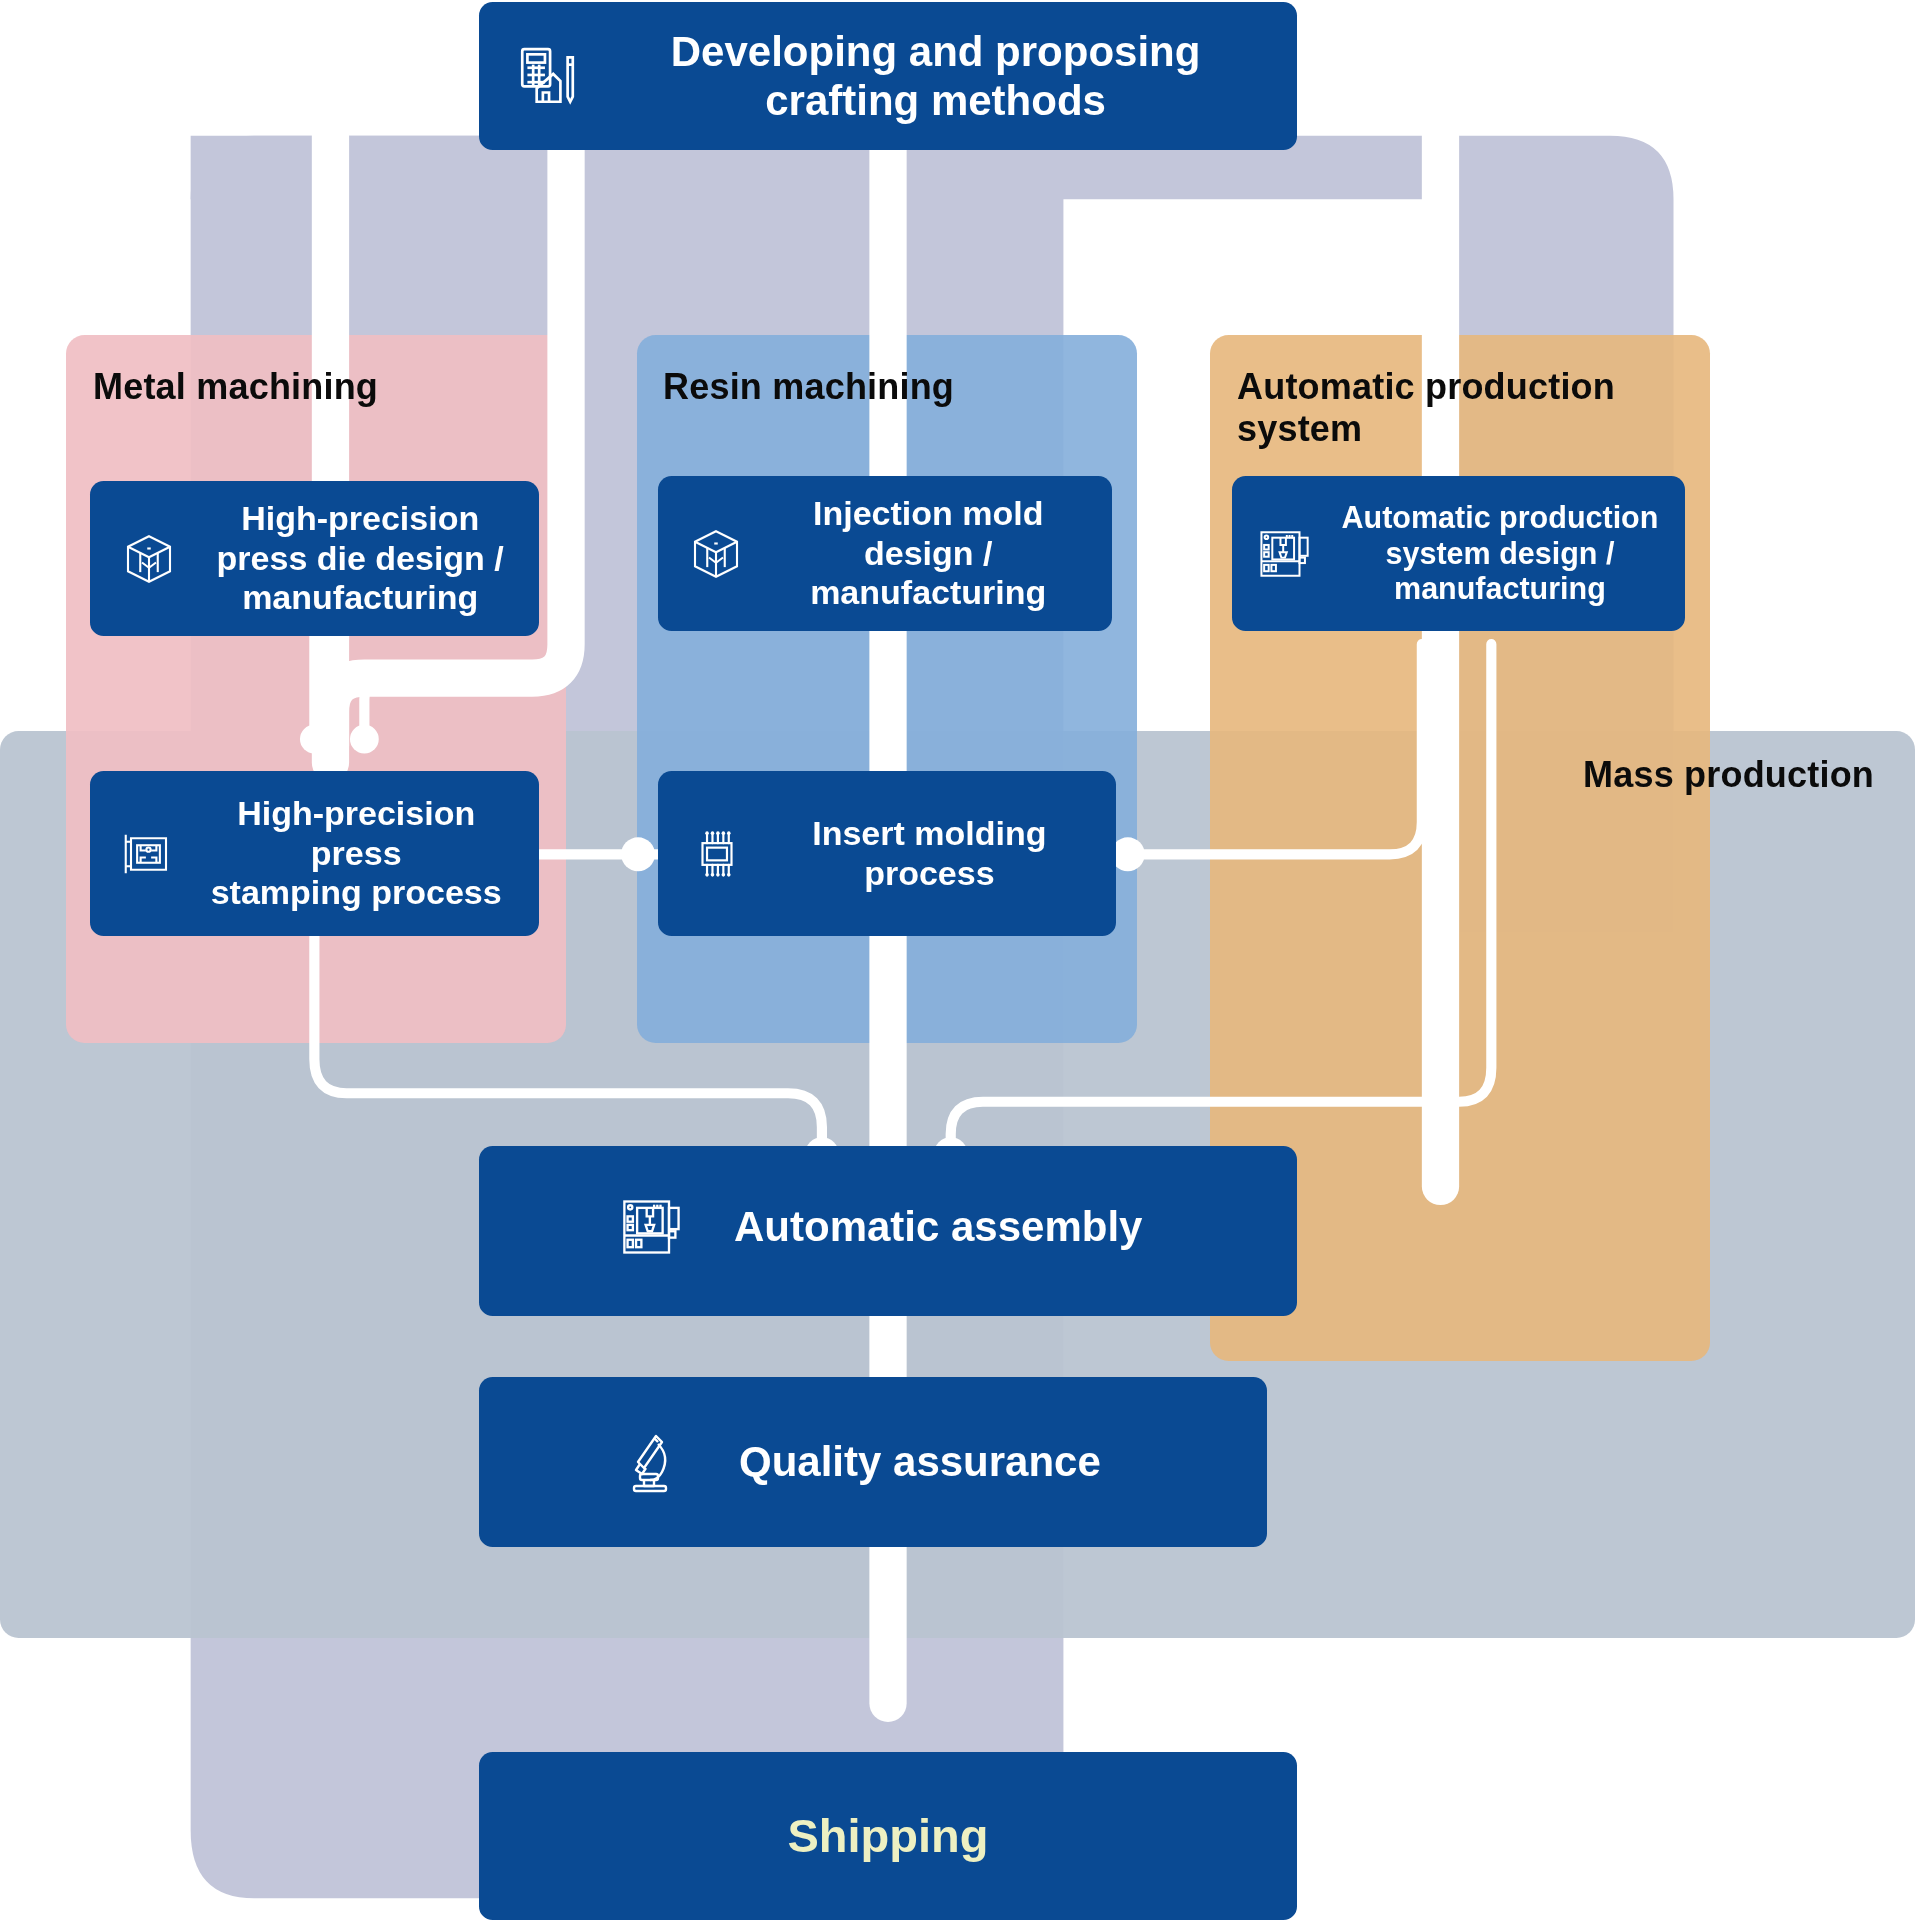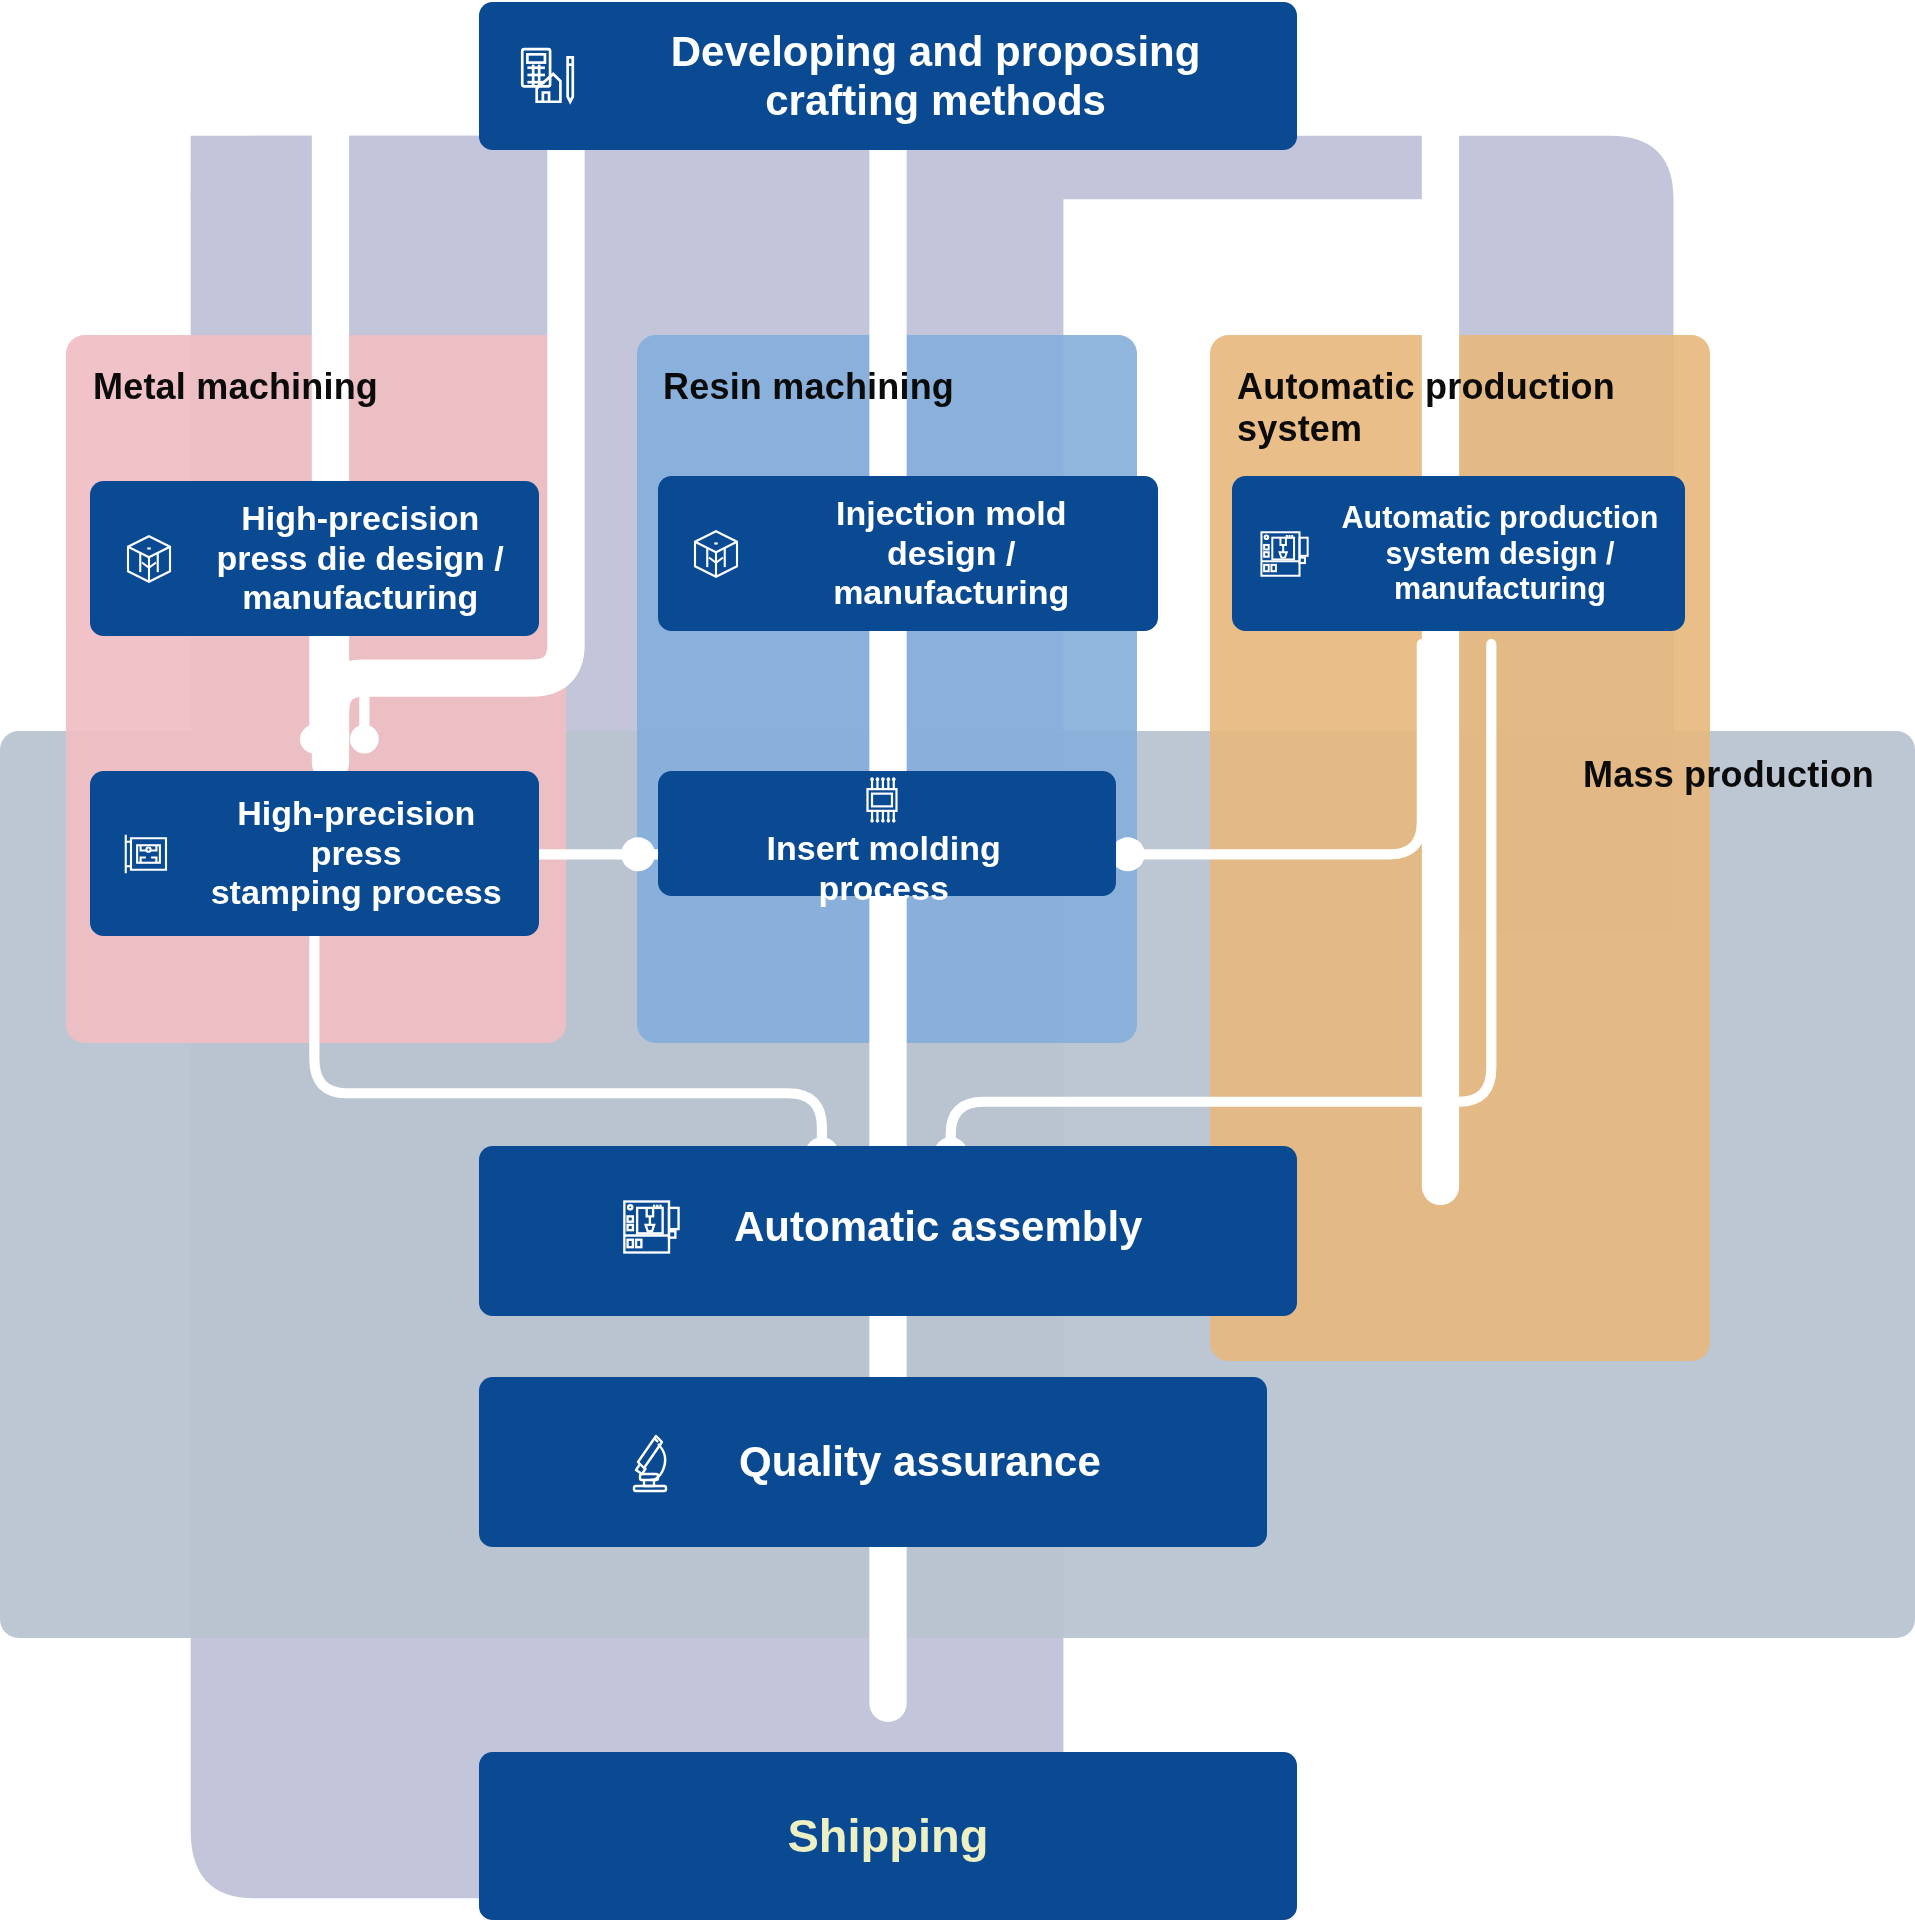--- a/index.html
+++ b/index.html
@@ -29,33 +29,33 @@
   }
 
   .n-top{left:479px;top:1.7px;width:818px;height:148px;padding:0 29px 0 22px;}
   .n-top .txt{font-size:42px;}
   .n-top .ico{width:92px;margin-right:10.2px;}
 
   .n-die{left:90px;top:481px;width:449px;height:155px;padding:0 15.3px 0 15.3px;}
   .n-die .txt{font-size:34px;}
   .n-die .ico{width:88px;margin-right:3.4px;}
 
-  .n-inj{left:658px;top:476px;width:500px;height:155px;padding:0 18.6px 0 13.6px;}
+  .n-inj{left:658px;top:476px;width:454px;height:155px;padding:0 18.6px 0 13.6px;}
   .n-inj .txt{font-size:34px;}
   .n-inj .ico{width:88px;margin-right:3.4px;}
 
   .n-aps{left:1232px;top:476px;width:453px;height:155px;padding:0 13.6px 0 8.5px;}
   .n-aps .txt{font-size:30.5px;}
   .n-aps .ico{width:88px;margin-right:0px;}
 
   .n-stamp{left:90px;top:771px;width:449px;height:165px;padding:0 15.3px 0 12px;}
   .n-stamp .txt{font-size:34px;}
   .n-stamp .ico{width:85px;margin-right:1.7px;}
 
-  .n-insert{left:658px;top:771px;width:458px;height:125px;padding:0 22px 0 15.3px;flex-direction:column;}
+  .n-insert{left:658px;top:771px;width:458px;height:165px;padding:0 22px 0 15.3px;}
   .n-insert .txt{font-size:34px;}
   .n-insert .ico{width:88px;margin-right:3.4px;}
 
   .n-assy{left:479px;top:1146px;width:818px;height:170px;padding:0 29px 8px 127px;}
   .n-assy .txt{font-size:42px;text-align:left;}
   .n-assy .ico{width:92px;margin-right:36px;}
 
   .n-qa{left:479px;top:1377px;width:788px;height:170px;padding:0 29px 0 127px;}
   .n-qa .txt{font-size:42px;text-align:left;}
   .n-qa .ico{width:92px;margin-right:41px;}

